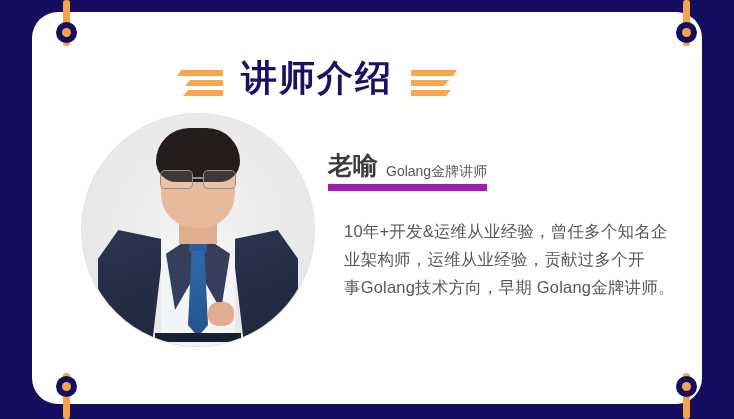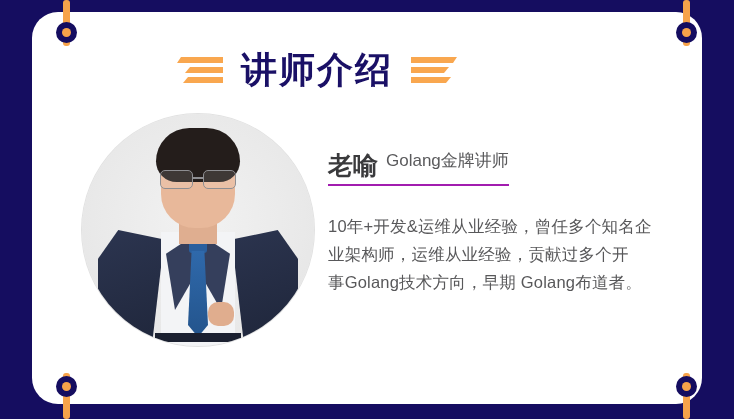--- a/index.html
+++ b/index.html
@@ -75,21 +75,21 @@
   #pin-br { left: 673px; top: 373px; }
 
   
   #heading {
     position: absolute;
     left: 0;
     top: 44px;
     width: 634px;
     height: 52px;
     display: flex;
-    align-items: center;
+    align-items: flex-end;
     justify-content: center;
     gap: 18px;
   }
   #heading-text {
     font-size: 36px;
     font-weight: bold;
     color: #1a1066;
     letter-spacing: 2px;
     line-height: 1;
     white-space: nowrap;
@@ -267,43 +267,44 @@
 
   
   #info {
     position: absolute;
     left: 328px;
     top: 152px;
     width: 372px;
   }
   #name-row {
     display: inline-flex;
-    align-items: flex-start;
+    align-items: flex-end;
     gap: 8px;
     position: relative;
     padding-bottom: 4px;
-    border-bottom: 2px solid #a21caf;
+    border-bottom: 7px solid #a21caf;
   }
   #person-name {
     font-size: 25px;
     font-weight: bold;
     color: #3a3a3c;
     line-height: 1.1;
   }
   #person-title {
-    font-size: 17px;
+    font-size: 14px;
     color: #5a5a5c;
     line-height: 1.1;
   }
   #bio {
     margin-top: 26px;
     font-size: 16.5px;
     line-height: 28px;
     color: #58585a;
     letter-spacing: 0.2px;
+    margin-left: 16px;
   }
   #bio div { white-space: nowrap; }
 </style>
 </head>
 <body>
 
 <div id="poster">
 
   <div id="card"></div>
 
@@ -365,17 +366,17 @@
   </div>
 
   <div id="info">
     <div id="name-row">
       <span id="person-name">老喻</span>
       <span id="person-title">Golang金牌讲师</span>
     </div>
     <div id="bio">
       <div>10年+开发&amp;运维从业经验，曾任多个知名企</div>
       <div>业架构师，运维从业经验，贡献过多个开</div>
-      <div>事Golang技术方向，早期 Golang布道者。</div>
+      <div>事Golang技术方向，早期 Golang金牌讲师。</div>
     </div>
   </div>
 
 </div>
 
 </body></html>

